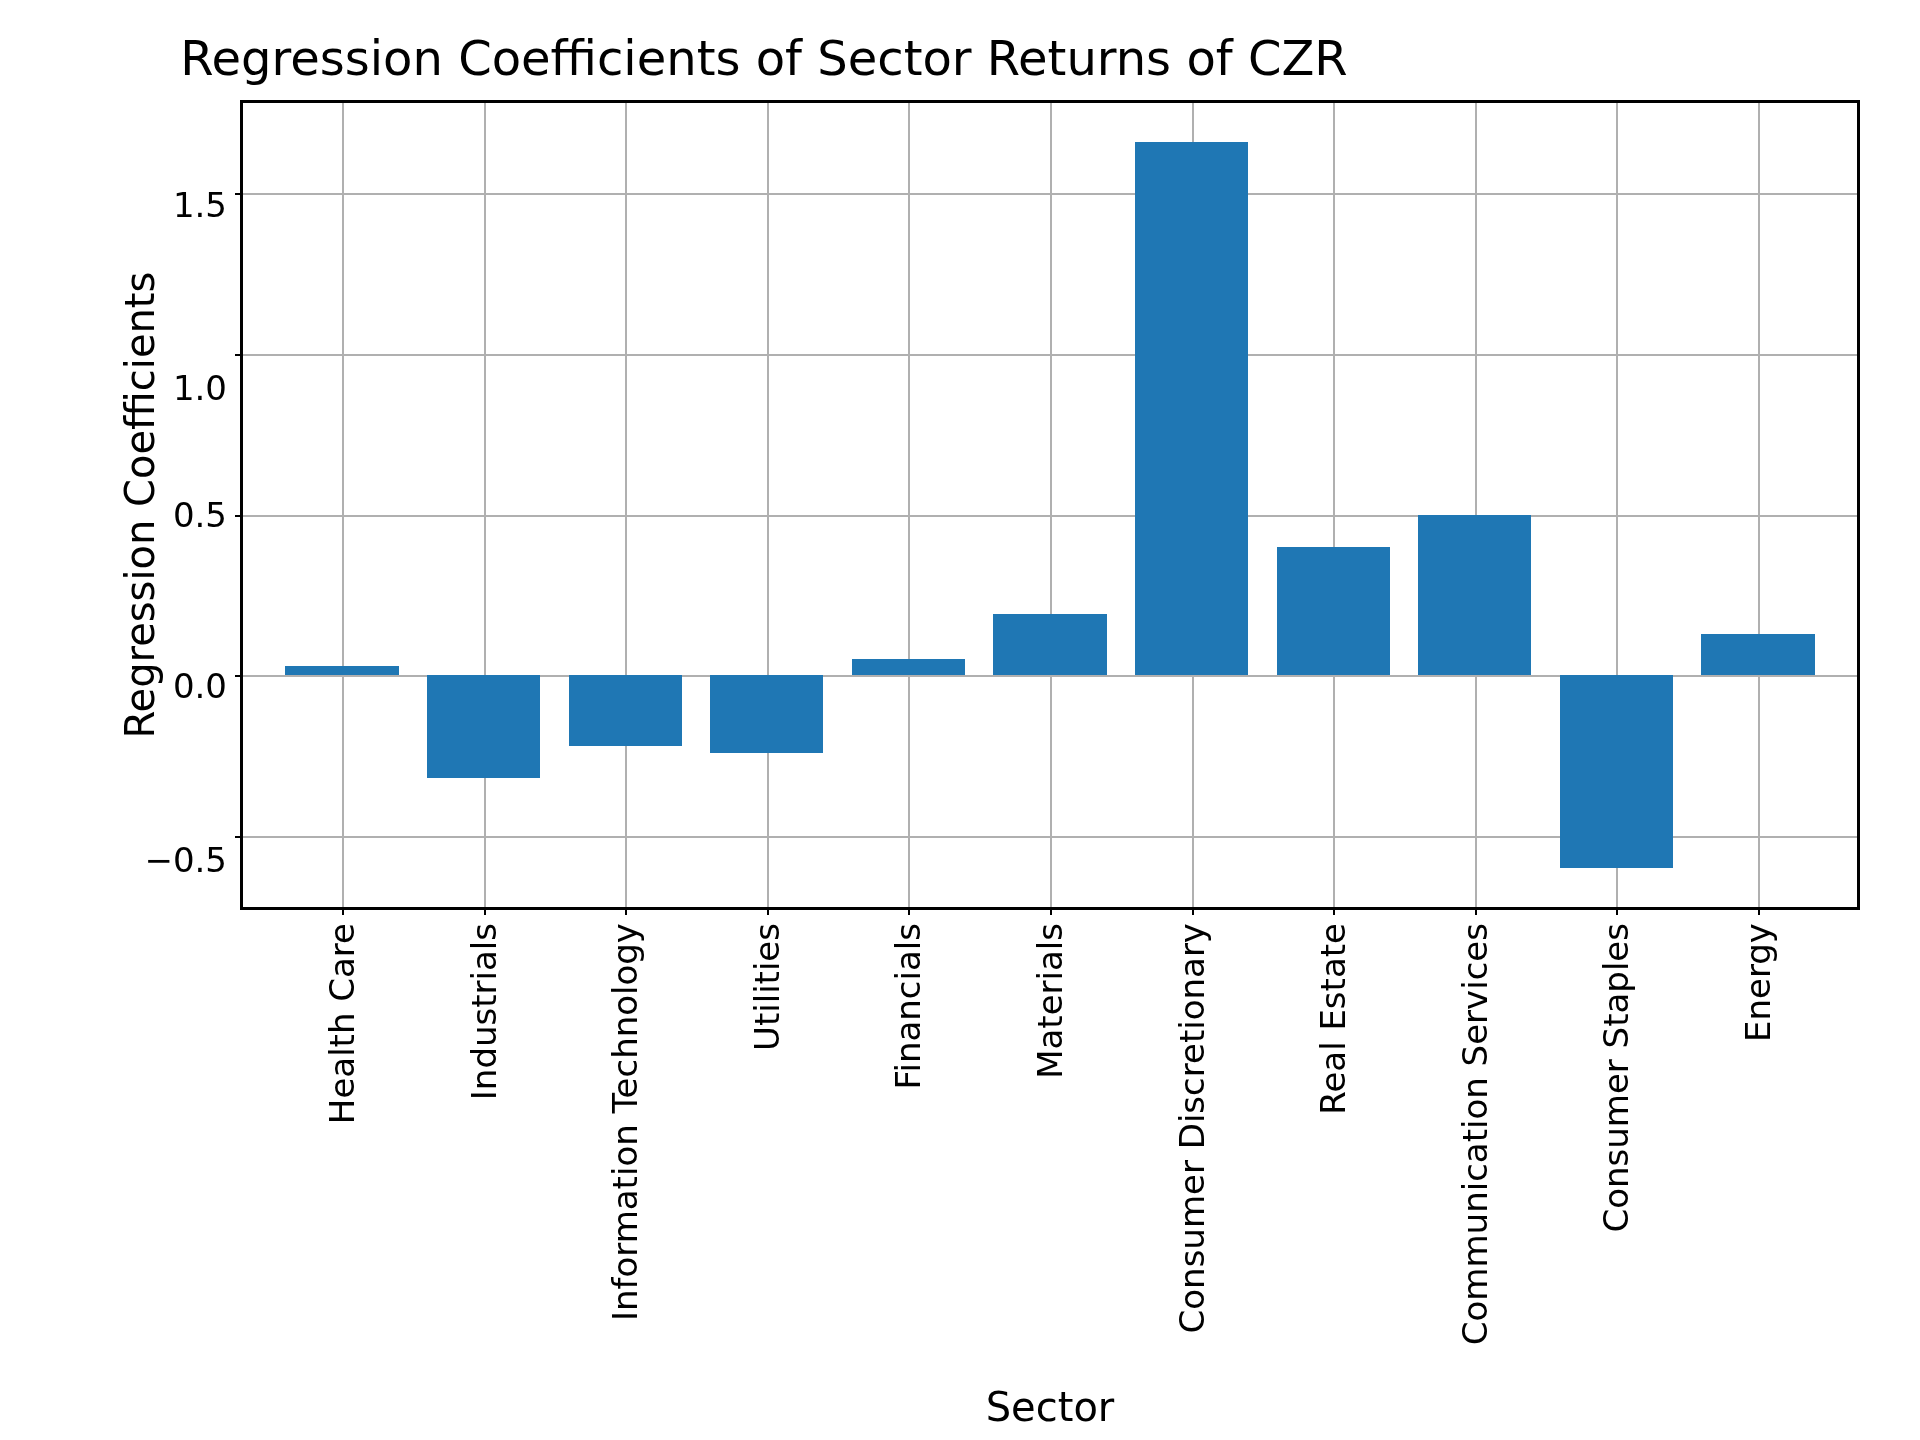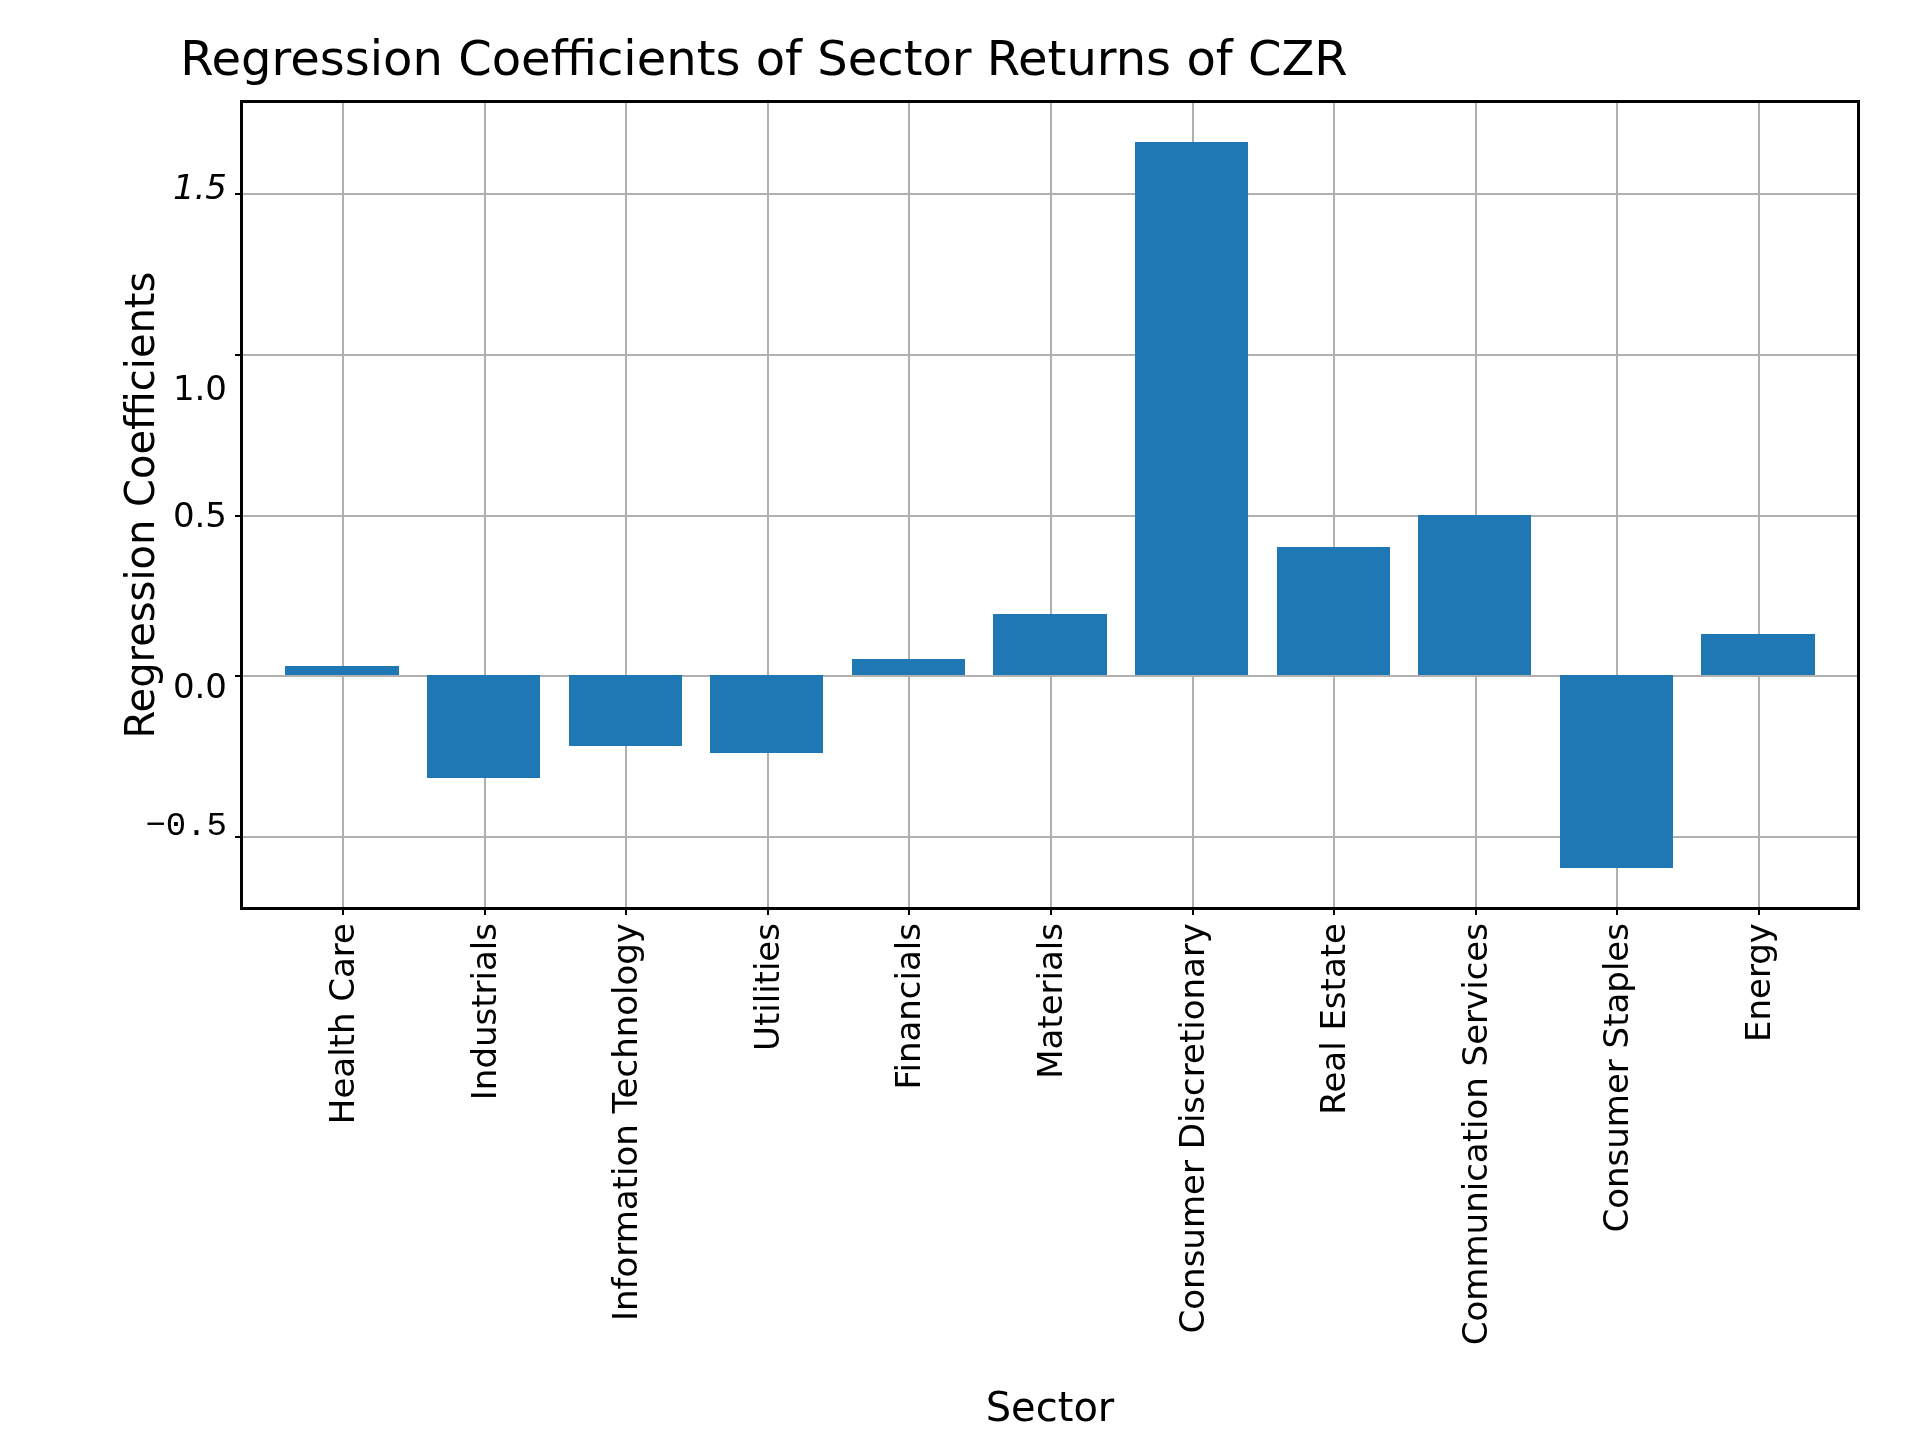--- a/index.html
+++ b/index.html
@@ -151,29 +151,29 @@
         <div class="bar" style="left: 750.368px; width: 113.263px; top: 511.344px; height: 61.104px; background: rgb(31, 119, 180);"></div>
         <div class="bar" style="left: 891.947px; width: 113.263px; top: 38.592px; height: 533.856px; background: rgb(31, 119, 180);"></div>
         <div class="bar" style="left: 1033.53px; width: 113.263px; top: 443.808px; height: 128.64px; background: rgb(31, 119, 180);"></div>
         <div class="bar" style="left: 1175.11px; width: 113.263px; top: 411.648px; height: 160.8px; background: rgb(31, 119, 180);"></div>
         <div class="bar" style="left: 1316.68px; width: 113.263px; top: 572.448px; height: 192.96px; background: rgb(31, 119, 180);"></div>
         <div class="bar" style="left: 1458.26px; width: 113.263px; top: 530.64px; height: 41.808px; background: rgb(31, 119, 180);"></div>
       </div>
     <div id="y-ticks-layer"></div>
     <div id="x-ticks-layer"></div>
   <div class="y-tick-mark" style="top: 733.248px;"></div>
-      <div class="y-tick-label" style="top: 723px; font-family: Liberation Mono, monospace;">−0.5</div>
+      <div class="y-tick-label" style="top: 757px;">−0.5</div>
       <div class="y-tick-mark" style="top: 572.448px;"></div>
       <div class="y-tick-label" style="top: 572.448px; margin-top: 11px;">0.0</div>
       <div class="y-tick-mark" style="top: 411.648px;"></div>
       <div class="y-tick-label" style="top: 411.648px;">0.5</div>
       <div class="y-tick-mark" style="top: 250.848px;"></div>
       <div class="y-tick-label" style="top: 250.848px; margin-top: 34px;">1.0</div>
       <div class="y-tick-mark" style="top: 90.048px;"></div>
-      <div class="y-tick-label" style="top: 84px; font-style: italic;">1.5</div>
+      <div class="y-tick-label" style="top: 102px;">1.5</div>
       <div class="x-tick-mark" style="left: 99.1053px;"></div>
       <div style="position: absolute; left: 99.1053px; top: 100%; transform-origin: left top; transform: translate(0px, 16px);">
         <div style="writing-mode: vertical-rl; transform: rotate(180deg) translateX(50%); font-size: 34px; color: rgb(0, 0, 0); position: absolute; left: 0px; top: 0px; transform-origin: center center; white-space: nowrap;">Health Care</div>
       </div>
       <div class="x-tick-mark" style="left: 240.684px;"></div>
       <div style="position: absolute; left: 240.684px; top: 100%; transform-origin: left top; transform: translate(0px, 16px);">
         <div style="writing-mode: vertical-rl; transform: rotate(180deg) translateX(50%); font-size: 34px; color: rgb(0, 0, 0); position: absolute; left: 0px; top: 0px; transform-origin: center center; white-space: nowrap;">Industrials</div>
       </div>
       <div class="x-tick-mark" style="left: 382.263px;"></div>
       <div style="position: absolute; left: 382.263px; top: 100%; transform-origin: left top; transform: translate(0px, 16px);">

